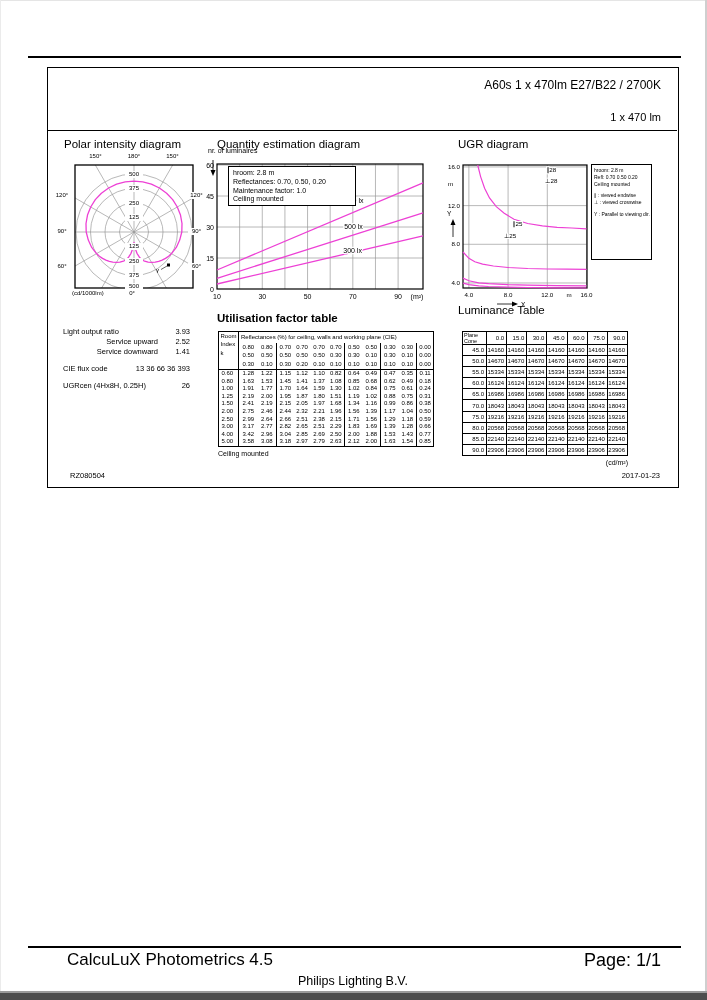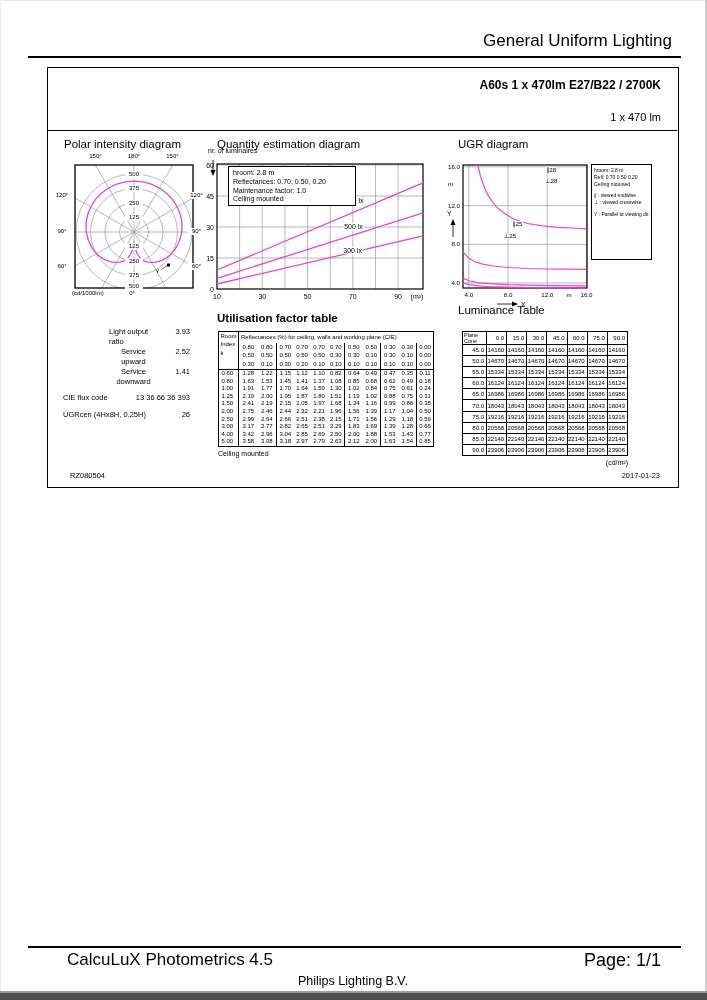--- a/index.html
+++ b/index.html
@@ -22,46 +22,45 @@
   .uf td.kc div{line-height:8.4px;}
   .uf td.kc2{border-right:0.8px solid #000;text-align:left;padding-left:2.5px;}
   .uf td.gb{border-left:0.8px solid #000;}
   
   .lum{border-collapse:collapse;table-layout:fixed;width:166px;font-size:6px;border:1.4px solid #000;}
   .lum td{border:0.7px solid #000;height:10.1px;text-align:right;padding:0 2px 0 0;white-space:nowrap;}
   .lum td.corner div{font-size:5.5px;line-height:6px;text-align:left;padding-left:1px;}
   
   .info{font-size:7.5px;line-height:9.9px;width:127px;}
   .info .row{display:flex;}
-  .info .row .lab{flex:1;margin-left:46px;}
-  .info .row.ind .lab{text-align:center;padding-right:6px;}
+  .info .row .lab{flex:1;}
+  .info .row.ind .lab{text-align:right;padding-right:6px;}
   .info .row .val{width:26px;text-align:right;}
   .info .gap{height:7px;}
   
   .qlegend{border:1px solid #000;background:#fff;font-size:7px;line-height:8.8px;padding:2px 0 1px 4px;}
   .ulegend{border:1px solid #000;background:#fff;font-size:5px;line-height:7.1px;padding:2px 0 0 2px;overflow:hidden;}
   .ulegend div{white-space:nowrap;}
   .mt4{margin-top:4px;} .mt5{margin-top:5px;}
 </style>
 </head>
 <body>
 
 <div id="page">
 
   <div class="abs" style="left:0;top:0;right:0;height:1px;background:#e5e5e5;"></div>
   <div class="abs" style="left:0;top:0;bottom:0;width:1px;background:#ebebeb;"></div>
   <div class="abs" style="right:0;top:0;bottom:0;width:2px;background:#cfcfcf;"></div>
   <div class="abs" style="left:0;right:0;bottom:7px;height:2px;background:#9b9b9b;"></div>
   <div class="abs" style="left:0;right:0;bottom:0;height:7px;background:#4e4e4e;"></div>
 
-  <div class="abs" style="right:35px;top:31px;font-size:17px;">General Uniform Lighting</div>
   <div class="abs" style="left:28px;top:56px;width:653px;height:1.8px;background:#000;"></div>
 
   <div class="abs" style="left:47px;top:67px;width:630px;height:419px;border:1.5px solid #000;"></div>
-  <div class="abs" style="right:46px;top:78px;font-size:12px;font-weight:bold;">A60s 1 x 470lm E27/B22 / 2700K</div>
+  <div class="abs" style="right:46px;top:78px;font-size:12px;font-weight:normal;">A60s 1 x 470lm E27/B22 / 2700K</div>
   <div class="abs" style="right:46px;top:111px;font-size:11px;">1 x 470 lm</div>
   <div class="abs" style="left:48px;top:130px;width:629px;height:1.2px;background:#000;"></div>
 
   <div class="abs sec-title" style="left:64px;top:138px;">Polar intensity diagram</div>
   <div class="abs sec-title" style="left:217px;top:138px;">Quantity estimation diagram</div>
   <div class="abs sec-title" style="left:458px;top:138px;">UGR diagram</div>
 
   <svg id="polar-svg" class="abs" style="left:55px;top:150px;" width="150" height="150" viewBox="0 0 150 150">
       <defs>
         <clipPath id="pclip">

